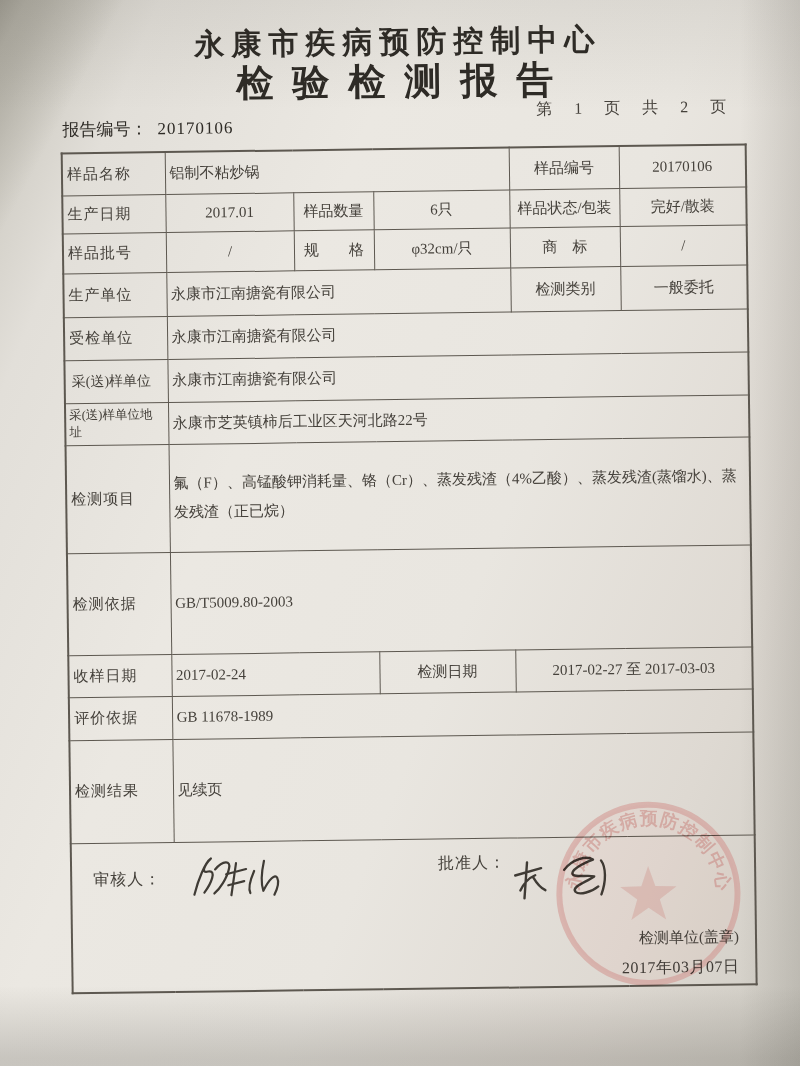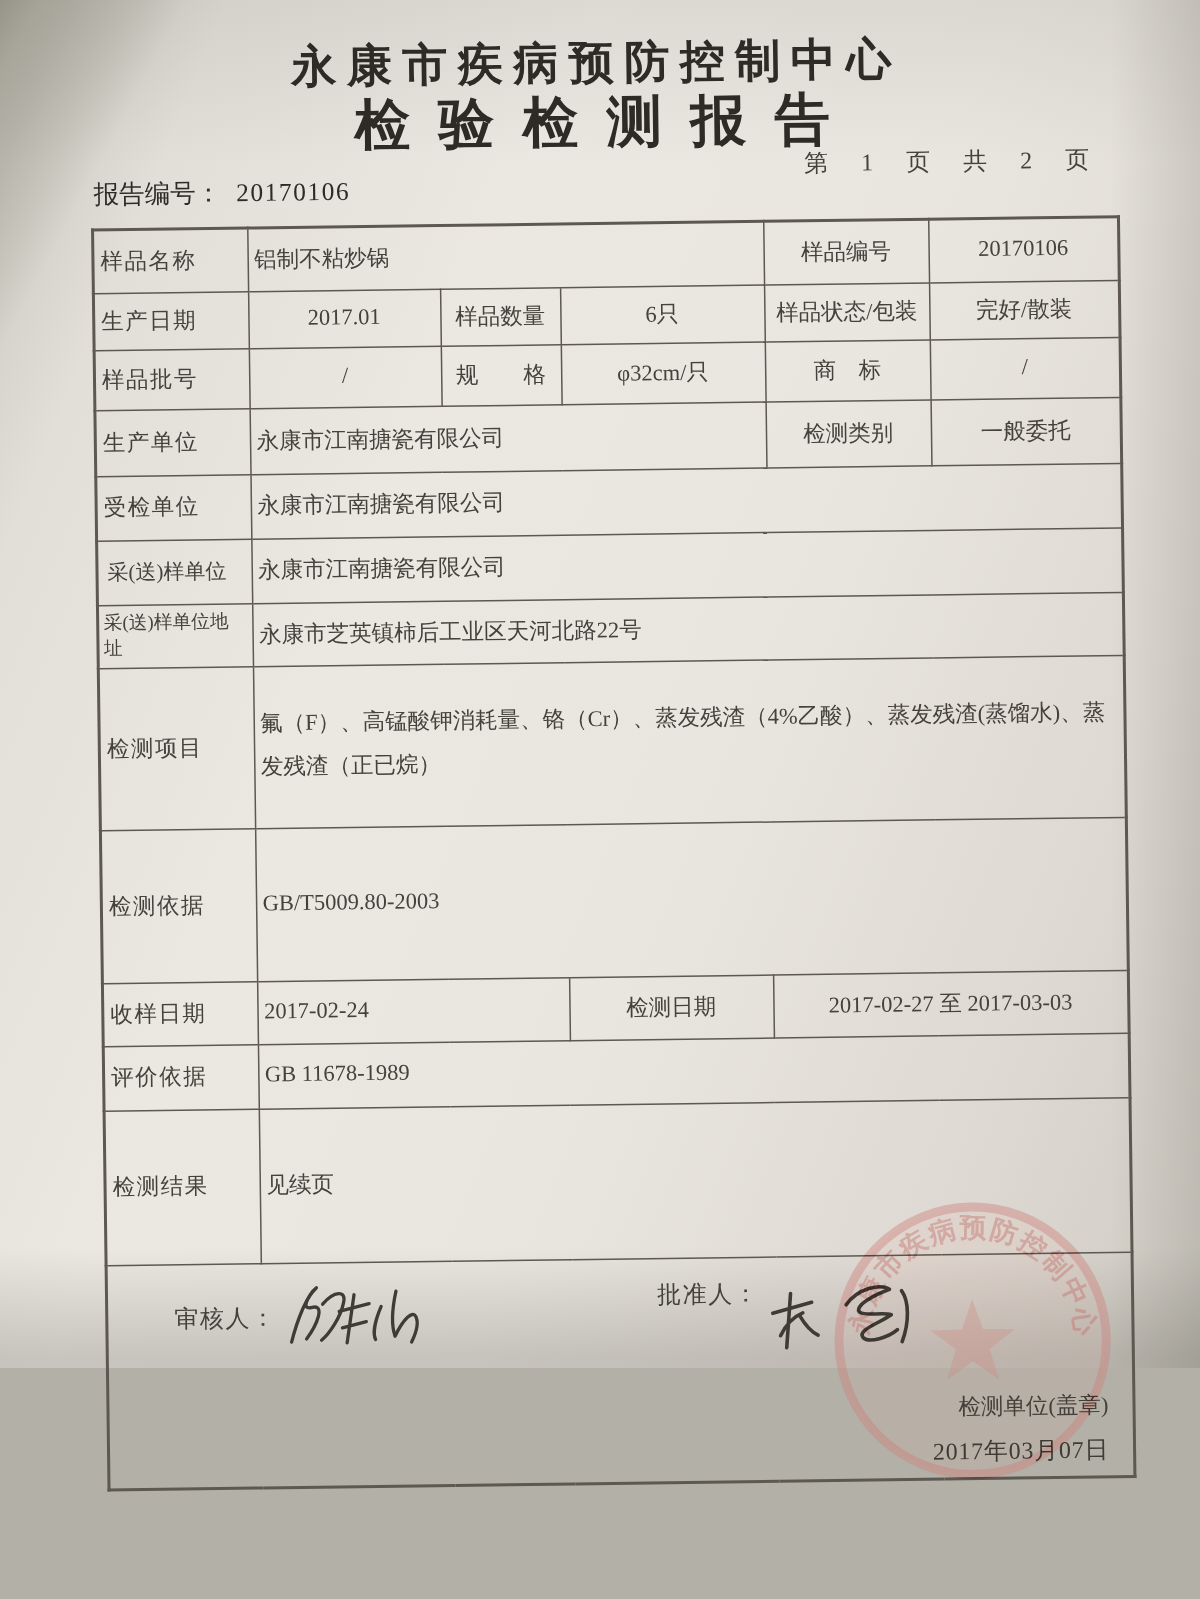--- a/index.html
+++ b/index.html
@@ -10,21 +10,21 @@
   }
   *{box-sizing:border-box;}
   html,body{margin:0;padding:0;}
   body{
     width:800px;height:1066px;overflow:hidden;
     background:#b3b0a7;
     font-family:"Liberation Serif","DejaVu Serif",serif;
     color:var(--ink);
   }
   .photo{
-    position:relative;width:800px;height:912px;
+    position:relative;width:800px;height:1066px;
     background:linear-gradient(112deg,#b7b4ab 0%,#d0cdc5 5%,#e2dfd9 13%,#ebe8e2 34%,#e9e6e0 58%,#ded9d2 82%,#cfccc4 100%);
     padding-left:28px;
   }
   .corner-tl{
     position:absolute;left:0;top:0;width:170px;height:240px;pointer-events:none;
     background:linear-gradient(118deg,#9d9a90 0%,#aeaba1 9%,rgba(174,171,161,0) 42%);
   }
   .shade-top{
     position:absolute;left:0;top:0;right:0;height:110px;pointer-events:none;
     background:linear-gradient(to bottom,rgba(92,89,80,.10),rgba(92,89,80,0));
@@ -173,21 +173,21 @@
       <tr style="height:43px">
         <td class="lb">评价依据</td>
         <td class="lft" colspan="5">GB 11678-1989</td>
       </tr>
       <tr style="height:103px">
         <td class="lb">检测结果</td>
         <td class="lft" colspan="5">见续页</td>
       </tr>
       <tr style="height:150px">
         <td class="footer-cell" colspan="6">
-          <span class="sig-label" style="left:44px;top:26px">审核人：</span>
+          <span class="sig-label" style="left:21px;top:26px">审核人：</span>
           <svg class="sig-svg" style="left:108px;top:6px" width="125" height="62" viewBox="0 0 125 62">
             <g fill="none" stroke="#3f3b35" stroke-width="2.2" stroke-linecap="round" stroke-linejoin="round">
               <path d="M14 46 C18 31 25 14 31 10 C25 16 20 25 28 23 C37 21 31 35 24 44"></path>
               <path d="M35 21 C43 12 51 12 49 20 C47 30 39 41 34 45"></path>
               <path d="M56 15 L51 47 M46 26 L66 21 M48 37 L64 33"></path>
               <path d="M74 23 C70 32 68 41 70 45"></path>
               <path d="M84 13 C81 26 81 37 83 43 C89 31 95 26 97 30 C99 34 97 41 94 47"></path>
             </g>
           </svg>
           <span class="sig-label" style="left:366px;top:14px">批准人：</span>

